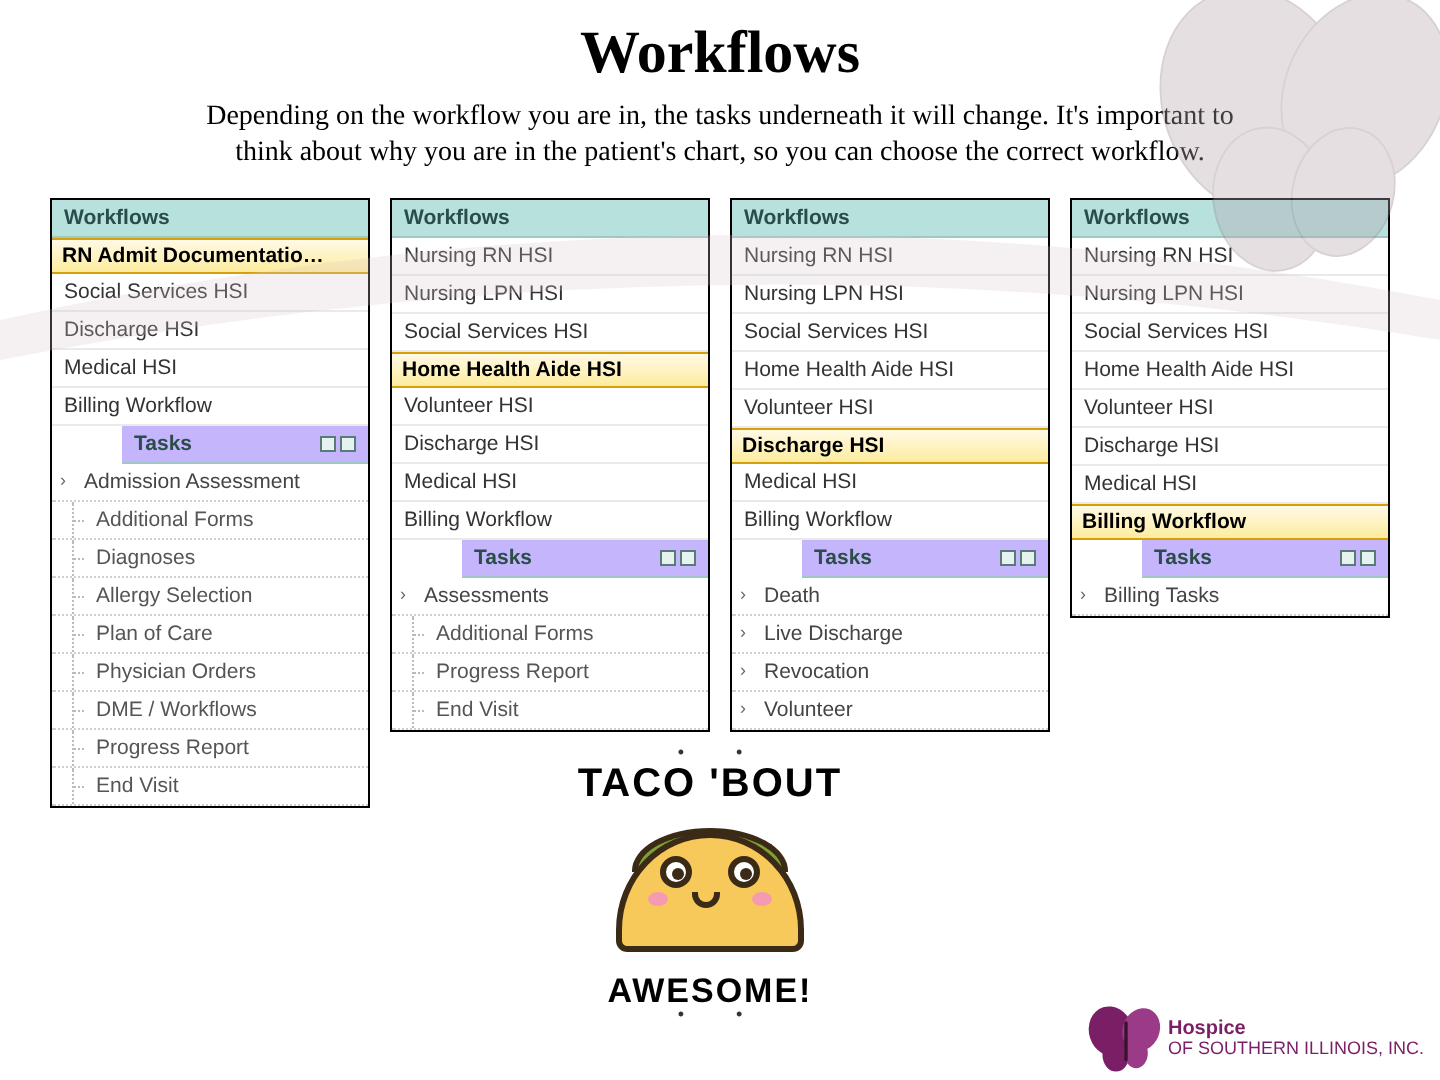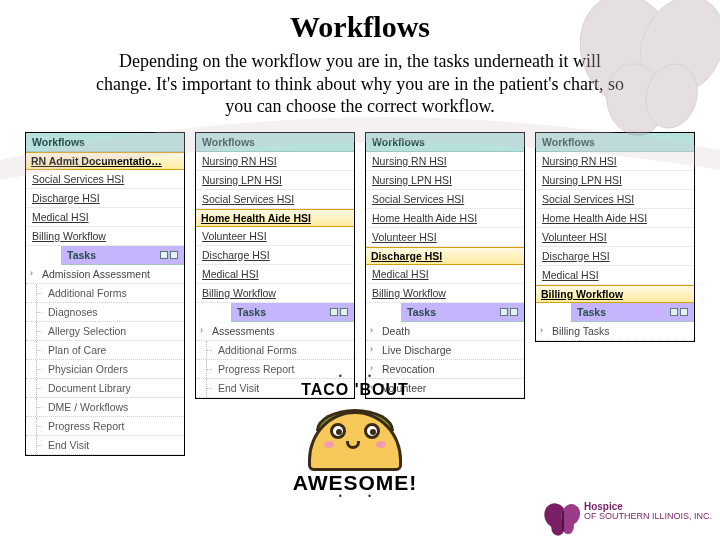--- a/index.html
+++ b/index.html
@@ -15,42 +15,42 @@
 .bg-swoosh {
   position: absolute; top: 100px; left: 0; width: 720px; height: 100px;
   pointer-events: none; opacity: 0.25;
 }
 .title {
   text-align: center; font-family: "Times New Roman", serif;
   font-weight: bold; font-size: 30px; margin-top: 10px;
 }
 .subtitle {
   text-align: center; font-family: "Times New Roman", serif;
-  font-size: 18px; max-width: 540px; margin: 6px auto 0;
+  font-size: 14px; max-width: 540px; margin: 6px auto 0;
   line-height: 1.25;
 }
 .panels {
   display: flex; gap: 10px; padding: 14px 16px 0; justify-content: center;
   align-items: flex-start;
 }
 .panel {
   border: 1px solid #000; background: #fff;
   width: 160px; font-size: 10.5px; color: #333;
 }
 .p-header {
   background: #b7e1dd; color: #2a4d4a; font-weight: bold;
   padding: 3px 6px; border-bottom: 1px solid #9fc8c4;
   display: flex; justify-content: space-between; align-items: center;
 }
 .p-header.tasks { background: #c4b5fd; margin-left: 35px; }
 .icon-pair { display: inline-flex; gap: 2px; }
 .sq { width: 8px; height: 8px; border: 1px solid #5a7a77; background: #e6f2f0; }
 .wf-list, .task-list { list-style: none; }
 .wf-item {
-  padding: 3px 6px; border-bottom: 1px solid #eaeaea; cursor: default; text-decoration: underline;
+  padding: 3px 6px; border-bottom: 1px solid #eaeaea; cursor: default;
 }
 .wf-item.selected {
   background: #fff; border: 1px solid #d6a008; border-left: none; border-right: none;
   font-weight: bold; color: #000;
   background: linear-gradient(#fff9e6,#fdec9e);
   padding: 2px 5px;
 }
 .task-item {
   padding: 3px 6px 3px 16px; border-bottom: 1px dotted #d0d0d0;
   position: relative; color: #444;
@@ -62,43 +62,43 @@
 .task-item.sub::before {
   content: ""; position: absolute; left: 10px; top: 0; bottom: 0;
   border-left: 1px dotted #bbb;
 }
 .task-item.sub .dash {
   position: absolute; left: 10px; top: 50%; width: 6px; border-top: 1px dotted #bbb;
 }
 .taco-block {
   position: absolute; left: 260px; top: 375px; width: 190px; text-align: center;
 }
-.taco-arc { font-family: Arial Black, Arial; font-weight: 900; font-size: 16px; letter-spacing: 1px; }
+.taco-arc { font-family: Arial Black, Arial; font-weight: 900; font-size: 20px; letter-spacing: 1px; }
 .taco-face {
   margin: 2px auto 0; width: 94px; height: 70px; position: relative;
 }
 .taco-shell {
   width: 94px; height: 60px; border-radius: 50px 50px 6px 6px / 52px 52px 6px 6px;
   background: #f7c95b; border: 3px solid #3b2b16; position: absolute; bottom: 0;
 }
 .taco-fill {
   position: absolute; bottom: 40px; left: 8px; right: 8px; height: 22px;
   background: #7da037; border: 3px solid #3b2b16; border-bottom: none;
   border-radius: 40px 40px 0 0 / 22px 22px 0 0;
 }
 .taco-eye { position: absolute; width: 16px; height: 16px; background: #fff; border: 3px solid #3b2b16; border-radius: 50%; top: 22px; }
 .taco-eye.l { left: 22px; } .taco-eye.r { right: 22px; }
 .taco-pupil { width: 6px; height: 6px; background: #3b2b16; border-radius: 50%; position: absolute; top: 3px; left: 3px; }
 .taco-cheek { position: absolute; width: 10px; height: 7px; background: #f49ab1; border-radius: 50%; top: 40px; }
 .taco-cheek.l { left: 16px; } .taco-cheek.r { right: 16px; }
 .taco-mouth { position: absolute; width: 14px; height: 8px; border: 3px solid #3b2b16; border-top: none; border-radius: 0 0 10px 10px; left: 38px; top: 40px; }
-.taco-awesome { font-family: Arial Black, Arial; font-weight: 900; font-size: 21px; letter-spacing: 1px; margin-top: 0; }
+.taco-awesome { font-family: Arial Black, Arial; font-weight: 900; font-size: 17px; letter-spacing: 1px; margin-top: 10px; }
 .taco-dots { display: flex; justify-content: center; gap: 26px; margin-top: -4px; font-size: 9px; color: #333; }
 .corner-logo {
-  position: absolute; right: 8px; bottom: 4px; display: flex; gap: 0;
+  position: absolute; right: 8px; bottom: 4px; display: flex; align-items: center; gap: 0;
 }
 .corner-logo .bfly { width: 42px; height: 34px; }
 .corner-logo .txt { font-size: 9px; color: #7a1f66; line-height: 1; }
 .corner-logo .txt b { font-size: 10px; display: block; }
 </style>
 </head>
 <body>
 
 <svg class="bg-butterfly" viewBox="0 0 100 100">
   <g fill="#b6a6af" stroke="#8e7c88" stroke-width="0.5">
@@ -132,21 +132,20 @@
           <span class="sq"></span>
         </span>
       </div>
       <ul class="task-list">
         <li class="task-item"><span class="caret">›</span><span>Admission Assessment</span></li>
         <li class="task-item sub"><span class="dash"></span><span>Additional Forms</span></li>
         <li class="task-item sub"><span class="dash"></span><span>Diagnoses</span></li>
         <li class="task-item sub"><span class="dash"></span><span>Allergy Selection</span></li>
         <li class="task-item sub"><span class="dash"></span><span>Plan of Care</span></li>
         <li class="task-item sub"><span class="dash"></span><span>Physician Orders</span></li>
-        <li class="task-item sub"><span class="dash"></span><span>Document Library</span></li>
         <li class="task-item sub"><span class="dash"></span><span>DME / Workflows</span></li>
         <li class="task-item sub"><span class="dash"></span><span>Progress Report</span></li>
         <li class="task-item sub"><span class="dash"></span><span>End Visit</span></li>
       </ul>
     </div>
     <div class="panel">
       <div class="p-header">Workflows</div>
       <ul class="wf-list">
         <li class="wf-item">Nursing RN HSI</li>
         <li class="wf-item">Nursing LPN HSI</li>

